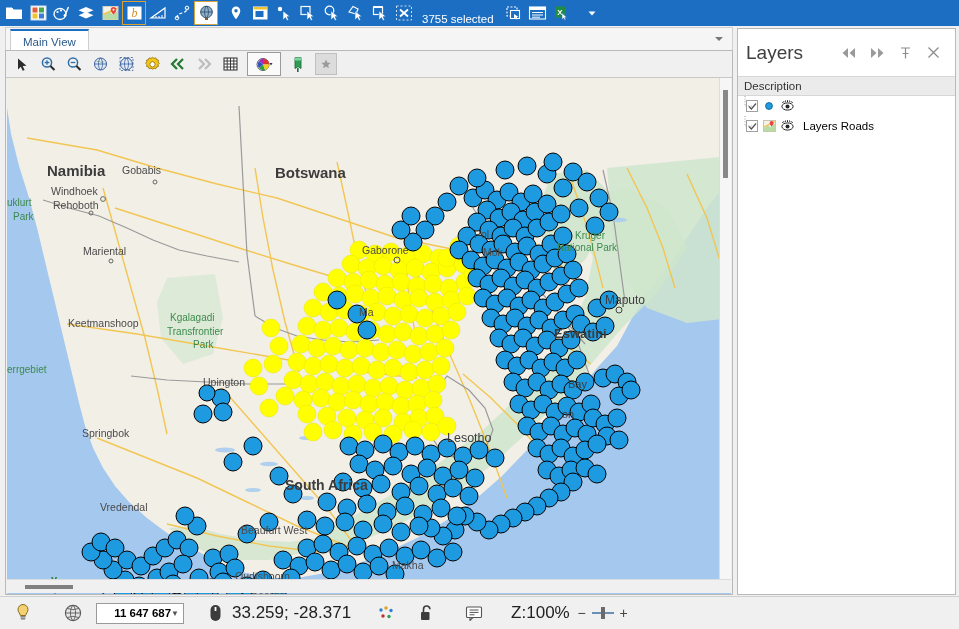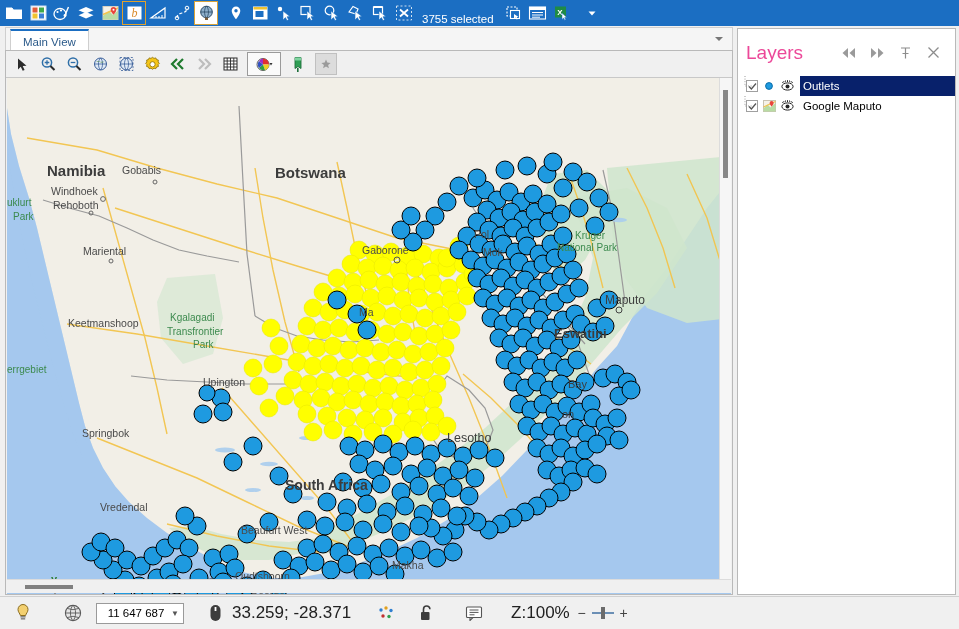--- a/index.html
+++ b/index.html
@@ -185,21 +185,21 @@
     box-sizing: border-box;
   }
   .lp-header {
     position: relative;
     height: 47px;
     display: flex; align-items: center;
     padding: 0 8px;
     box-sizing: border-box;
   }
   .lp-title {
-    font-size: 19px; color: #ec4899; font-weight: normal;
+    font-size: 19px; color: #404040; font-weight: normal;
     flex: 1 1 auto;
   }
   .lp-hbtn {
     width: 28px; height: 26px;
     display: flex; align-items: center; justify-content: center;
     color: #8c8c8c; font-size: 15px;
     flex: 0 0 auto;
   }
   .lp-colhdr {
     height: 20px;
@@ -266,21 +266,21 @@
   .sb-combo {
     width: 88px; height: 21px;
     background: #ffffff;
     border: 1px solid #9a9a9a;
     box-sizing: border-box;
     display: flex; align-items: center;
     padding: 0 4px;
     font-size: 11.5px;
     margin-left: 6px;
   }
-  .sb-combo .val { flex: 1 1 auto; text-align: center; }
+  .sb-combo .val { flex: 1 1 auto; text-align: right; font-weight: bold; }
   .sb-combo .car { color: #555; font-size: 8px; }
   .zoomctl { display:flex; align-items:center; gap:4px; margin-left:6px; }
   .zc-minus, .zc-plus { font-size: 14px; color: #444; width:12px; text-align:center;}
   .zc-slider { position: relative; width: 22px; height: 14px; }
   .zc-slider::before {
     content:""; position:absolute; left:0; top:6px; width:22px; height:2px; background:#6b8fb5;
   }
   .zc-slider::after {
     content:""; position:absolute; left:9px; top:1px; width:4px; height:12px; background:#6b6b6b;
   }
@@ -1138,20 +1138,21 @@
             <path d="M2 2 h9 M6.5 2 v5.5 M3.5 7.5 h6 M6.5 7.5 v5" stroke="#8c8c8c" stroke-width="1.2" fill="none"></path>
           </svg>
       </div>
       <div class="lp-hbtn">
         <svg width="13" height="13" viewBox="0 0 13 13">
             <path d="M1.5 1.5 L11.5 11.5 M11.5 1.5 L1.5 11.5" stroke="#8c8c8c" stroke-width="1.3"></path>
           </svg>
       </div>
     </div>
 
+    <div class="lp-colhdr">Description</div>
 
     <div class="lrow selected">
       <span class="treeline">
         <svg width="10" height="20" viewBox="0 0 10 20">
             <path d="M1 0 v10 h8" stroke="#999" stroke-width="1" fill="none" stroke-dasharray="1 1.6"></path>
           </svg>
       </span>
       <span class="lchk">
         <svg width="9" height="9" viewBox="0 0 9 9">
             <path d="M1 4.5 L3.4 7 L8 1.5" stroke="#555" stroke-width="1.3" fill="none"></path>
@@ -1162,21 +1163,20 @@
             <circle cx="6" cy="6" r="3.4" fill="#1e9ae0" stroke="#0c6da8" stroke-width="1"></circle>
           </svg>
       </span>
       <span class="leye">
         <svg width="15" height="12" viewBox="0 0 15 12">
             <ellipse cx="7.5" cy="6.5" rx="5.6" ry="3.6" fill="#fff" stroke="#222" stroke-width="1"></ellipse>
             <circle cx="7.5" cy="6.5" r="2" fill="#222"></circle>
             <path d="M2.5 3 l1 -1.6 M5 2.2 l0.5 -1.7 M7.5 2 v-1.8 M10 2.2 l-0.5 -1.7 M12.5 3 l-1 -1.6" stroke="#222" stroke-width="1"></path>
           </svg>
       </span>
-      <span class="lname">Outlets</span>
     </div>
 
     <div class="lrow">
       <span class="treeline">
         <svg width="10" height="20" viewBox="0 0 10 20">
             <path d="M1 0 v10 h8" stroke="#999" stroke-width="1" fill="none" stroke-dasharray="1 1.6"></path>
           </svg>
       </span>
       <span class="lchk">
         <svg width="9" height="9" viewBox="0 0 9 9">
@@ -1191,21 +1191,21 @@
             <path d="M8.6 1 a2 2 0 0 1 2 2 c0 1.5 -2 3.6 -2 3.6 s-2 -2.1 -2 -3.6 A2 2 0 0 1 8.6 1z" fill="#e8453c"></path>
           </svg>
       </span>
       <span class="leye">
         <svg width="15" height="12" viewBox="0 0 15 12">
             <ellipse cx="7.5" cy="6.5" rx="5.6" ry="3.6" fill="#fff" stroke="#222" stroke-width="1"></ellipse>
             <circle cx="7.5" cy="6.5" r="2" fill="#222"></circle>
             <path d="M2.5 3 l1 -1.6 M5 2.2 l0.5 -1.7 M7.5 2 v-1.8 M10 2.2 l-0.5 -1.7 M12.5 3 l-1 -1.6" stroke="#222" stroke-width="1"></path>
           </svg>
       </span>
-      <span class="lname">Google Maputo</span>
+      <span class="lname">Layers Roads</span>
     </div>
   </div>
 
   <div class="statusbar">
 
     <div class="sb-item" style="margin-left:6px">
       <div class="sb-icon">
         <svg width="16" height="20" viewBox="0 0 16 20">
             <path d="M8 1.5 a5 5 0 0 1 5 5 c0 2.6 -2 4 -2.4 6 h-5.2 C5 10.5 3 9.1 3 6.5 A5 5 0 0 1 8 1.5z" fill="#f3d070" stroke="#8a6c20" stroke-width="1"></path>
             <rect x="5.4" y="13" width="5.2" height="1.6" fill="#8a8a8a"></rect>

